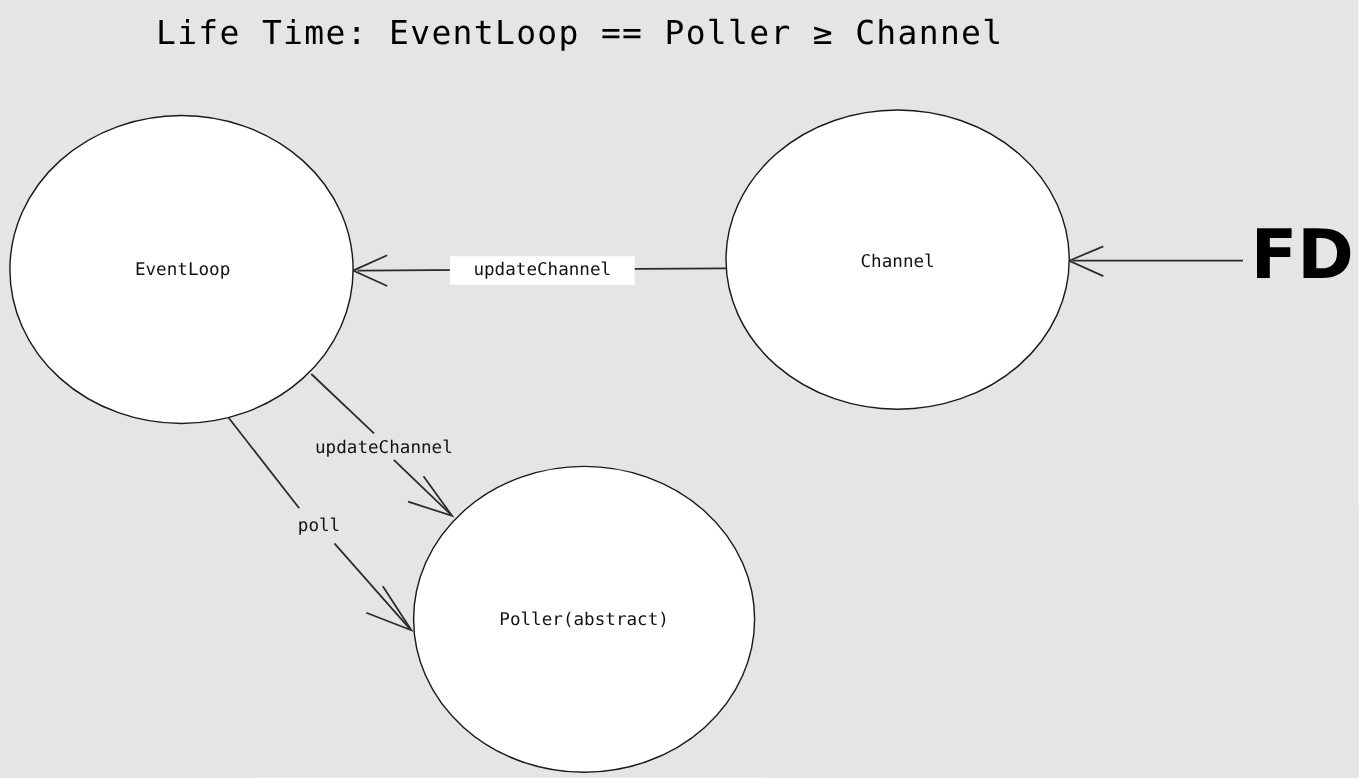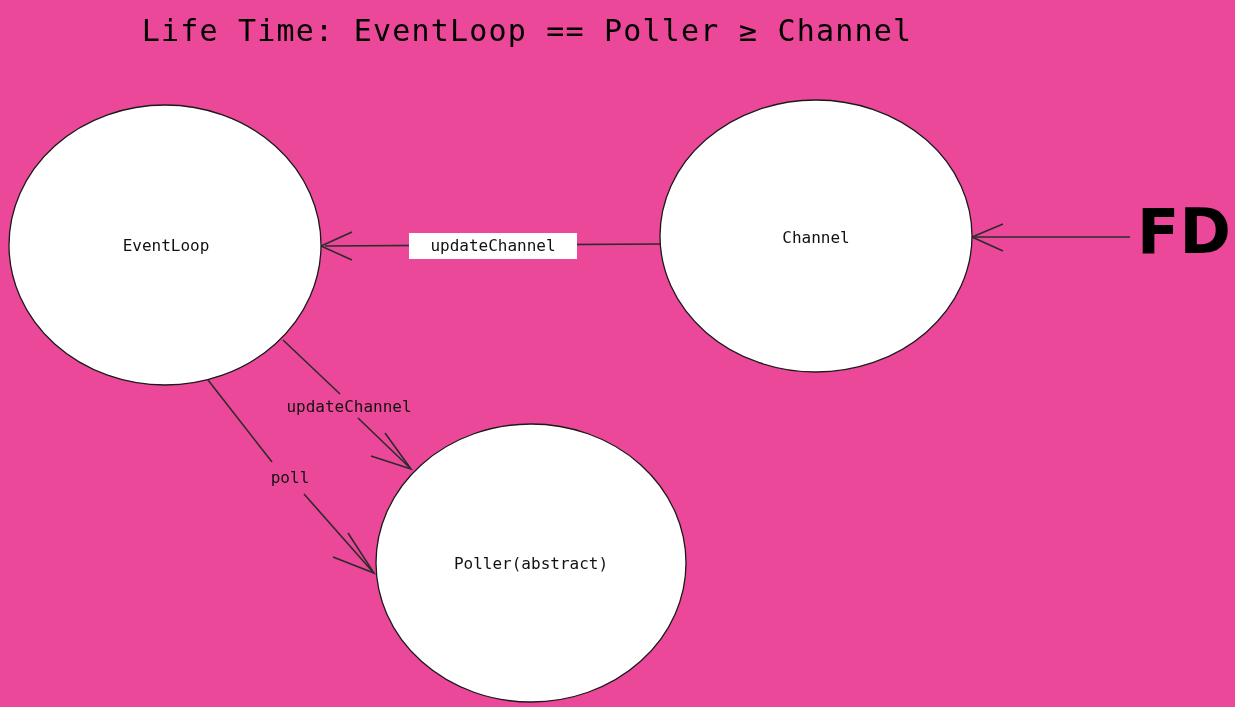--- a/index.html
+++ b/index.html
@@ -4,21 +4,21 @@
 <style>
   html, body {
     margin: 0;
     padding: 0;
     background: #ffffff;
   }
   #canvas {
     position: relative;
     width: 1235px;
     height: 707px;
-    background: #ec4899;
+    background: #e5e5e5;
     overflow: hidden;
     font-family: "DejaVu Sans Mono", "Liberation Mono", monospace;
   }
   #diagram-svg {
     position: absolute;
     left: 0;
     top: 0;
     width: 1235px;
     height: 707px;
   }

